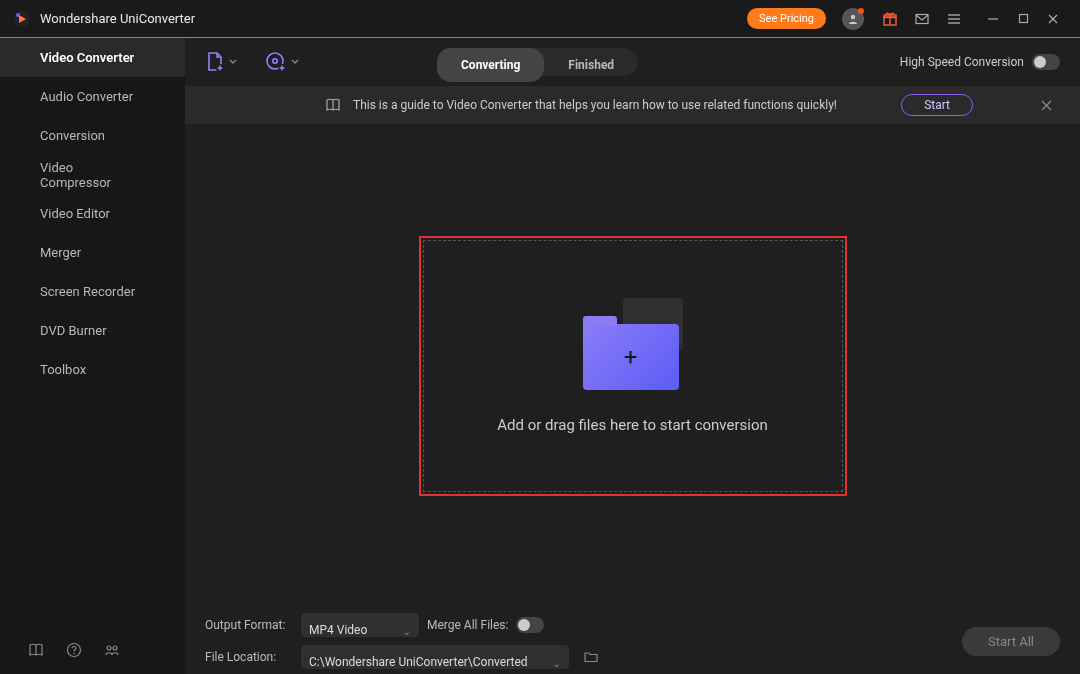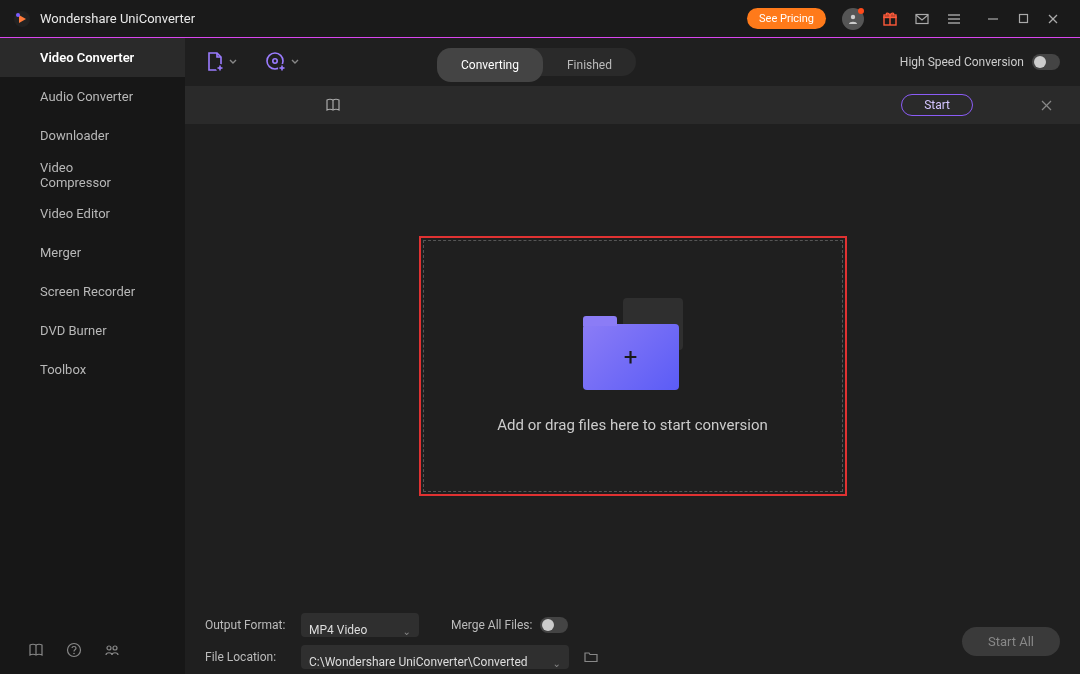--- a/index.html
+++ b/index.html
@@ -28,21 +28,21 @@
 .sidebar-footer { height: 48px; display: flex; align-items: center; gap: 22px; padding: 0 28px; }
 .sidebar-footer .sf-icon { cursor: pointer; color: #888; }
 
 
 .main { flex: 1; display: flex; flex-direction: column; background: #1f1f1f; }
 
 
 .toolbar { height: 48px; display: flex; align-items: center; padding: 0 20px; }
 .tool-btn { display: flex; align-items: center; gap: 4px; margin-right: 28px; cursor: pointer; }
 .tab-segment { display: flex; background: #2a2a2a; border-radius: 14px; height: 28px; margin-left: 110px; }
-.tab-segment .seg { padding: 17px 24px; display: flex; align-items: center; font-size: 12px; color: #bbb; border-radius: 14px; cursor: pointer; }
+.tab-segment .seg { padding: 17px 24px; display: flex; align-items: center; font-size: 12px; color: #bbb; border-radius: 14px; cursor: pointer; font-weight: bold; }
 .tab-segment .seg.active { background: #444; color: #fff; }
 .toolbar .spacer { flex: 1; }
 .hs-label { font-size: 12px; color: #ccc; margin-right: 8px; }
 .toggle { width: 28px; height: 16px; background: #444; border-radius: 8px; position: relative; cursor: pointer; }
 .toggle .knob { position: absolute; width: 12px; height: 12px; background: #ccc; border-radius: 50%; top: 2px; left: 2px; }
 
 
 .guidebar { height: 38px; background: #2a2a2a; display: flex; align-items: center; padding: 0 20px; font-size: 12px; color: #ccc; }
 .guidebar .book-icon { margin-right: 12px; margin-left: 120px; }
 .guidebar .spacer { flex: 1; }
@@ -142,21 +142,21 @@
 
   <div class="sidebar">
     <div class="sidebar-list">
       <div class="sidebar-item active">
           <span>Video Converter</span>
         </div>
       <div class="sidebar-item">
           <span>Audio Converter</span>
         </div>
       <div class="sidebar-item">
-          <span>Downloader</span>
+          <span>Conversion</span>
         </div>
       <div class="sidebar-item">
           <span>Video Compressor</span>
         </div>
       <div class="sidebar-item">
           <span>Video Editor</span>
         </div>
       <div class="sidebar-item">
           <span>Merger</span>
         </div>
@@ -232,20 +232,21 @@
         </div>
     </div>
 
     <div class="guidebar">
       <span class="book-icon">
           <svg width="16" height="16" viewBox="0 0 16 16">
             <path d="M2 3 C4 2 6 2 8 3 C10 2 12 2 14 3 L14 13 C12 12 10 12 8 13 C6 12 4 12 2 13 Z" fill="none" stroke="#aaa" stroke-width="1.2"></path>
             <line x1="8" y1="3" x2="8" y2="13" stroke="#aaa" stroke-width="1.2"></line>
           </svg>
         </span>
+      <span>This is a guide to Video Converter that helps you learn how to use related functions quickly!</span>
       <div class="spacer"></div>
       <div class="start-pill">Start</div>
       <div class="close-guide">
           <svg width="11" height="11" viewBox="0 0 11 11">
             <line x1="1" y1="1" x2="10" y2="10" stroke="#888" stroke-width="1.2"></line>
             <line x1="10" y1="1" x2="1" y2="10" stroke="#888" stroke-width="1.2"></line>
           </svg>
         </div>
     </div>
 
@@ -265,21 +266,21 @@
     </div>
 
     <div class="bottombar">
       <div class="bottom-left">
         <div class="bottom-row">
           <span class="lbl">Output Format:</span>
           <div class="select">
             <span>MP4 Video</span>
             <span class="chev">⌄</span>
           </div>
-          <span style="margin-left:24px">Merge All Files:</span>
+          <span style="">Merge All Files:</span>
           <div class="merge-toggle">
               <div class="knob"></div>
             </div>
         </div>
         <div class="bottom-row">
           <span class="lbl">File Location:</span>
           <div class="select wide">
             <span>C:\Wondershare UniConverter\Converted</span>
             <span class="chev">⌄</span>
           </div>

